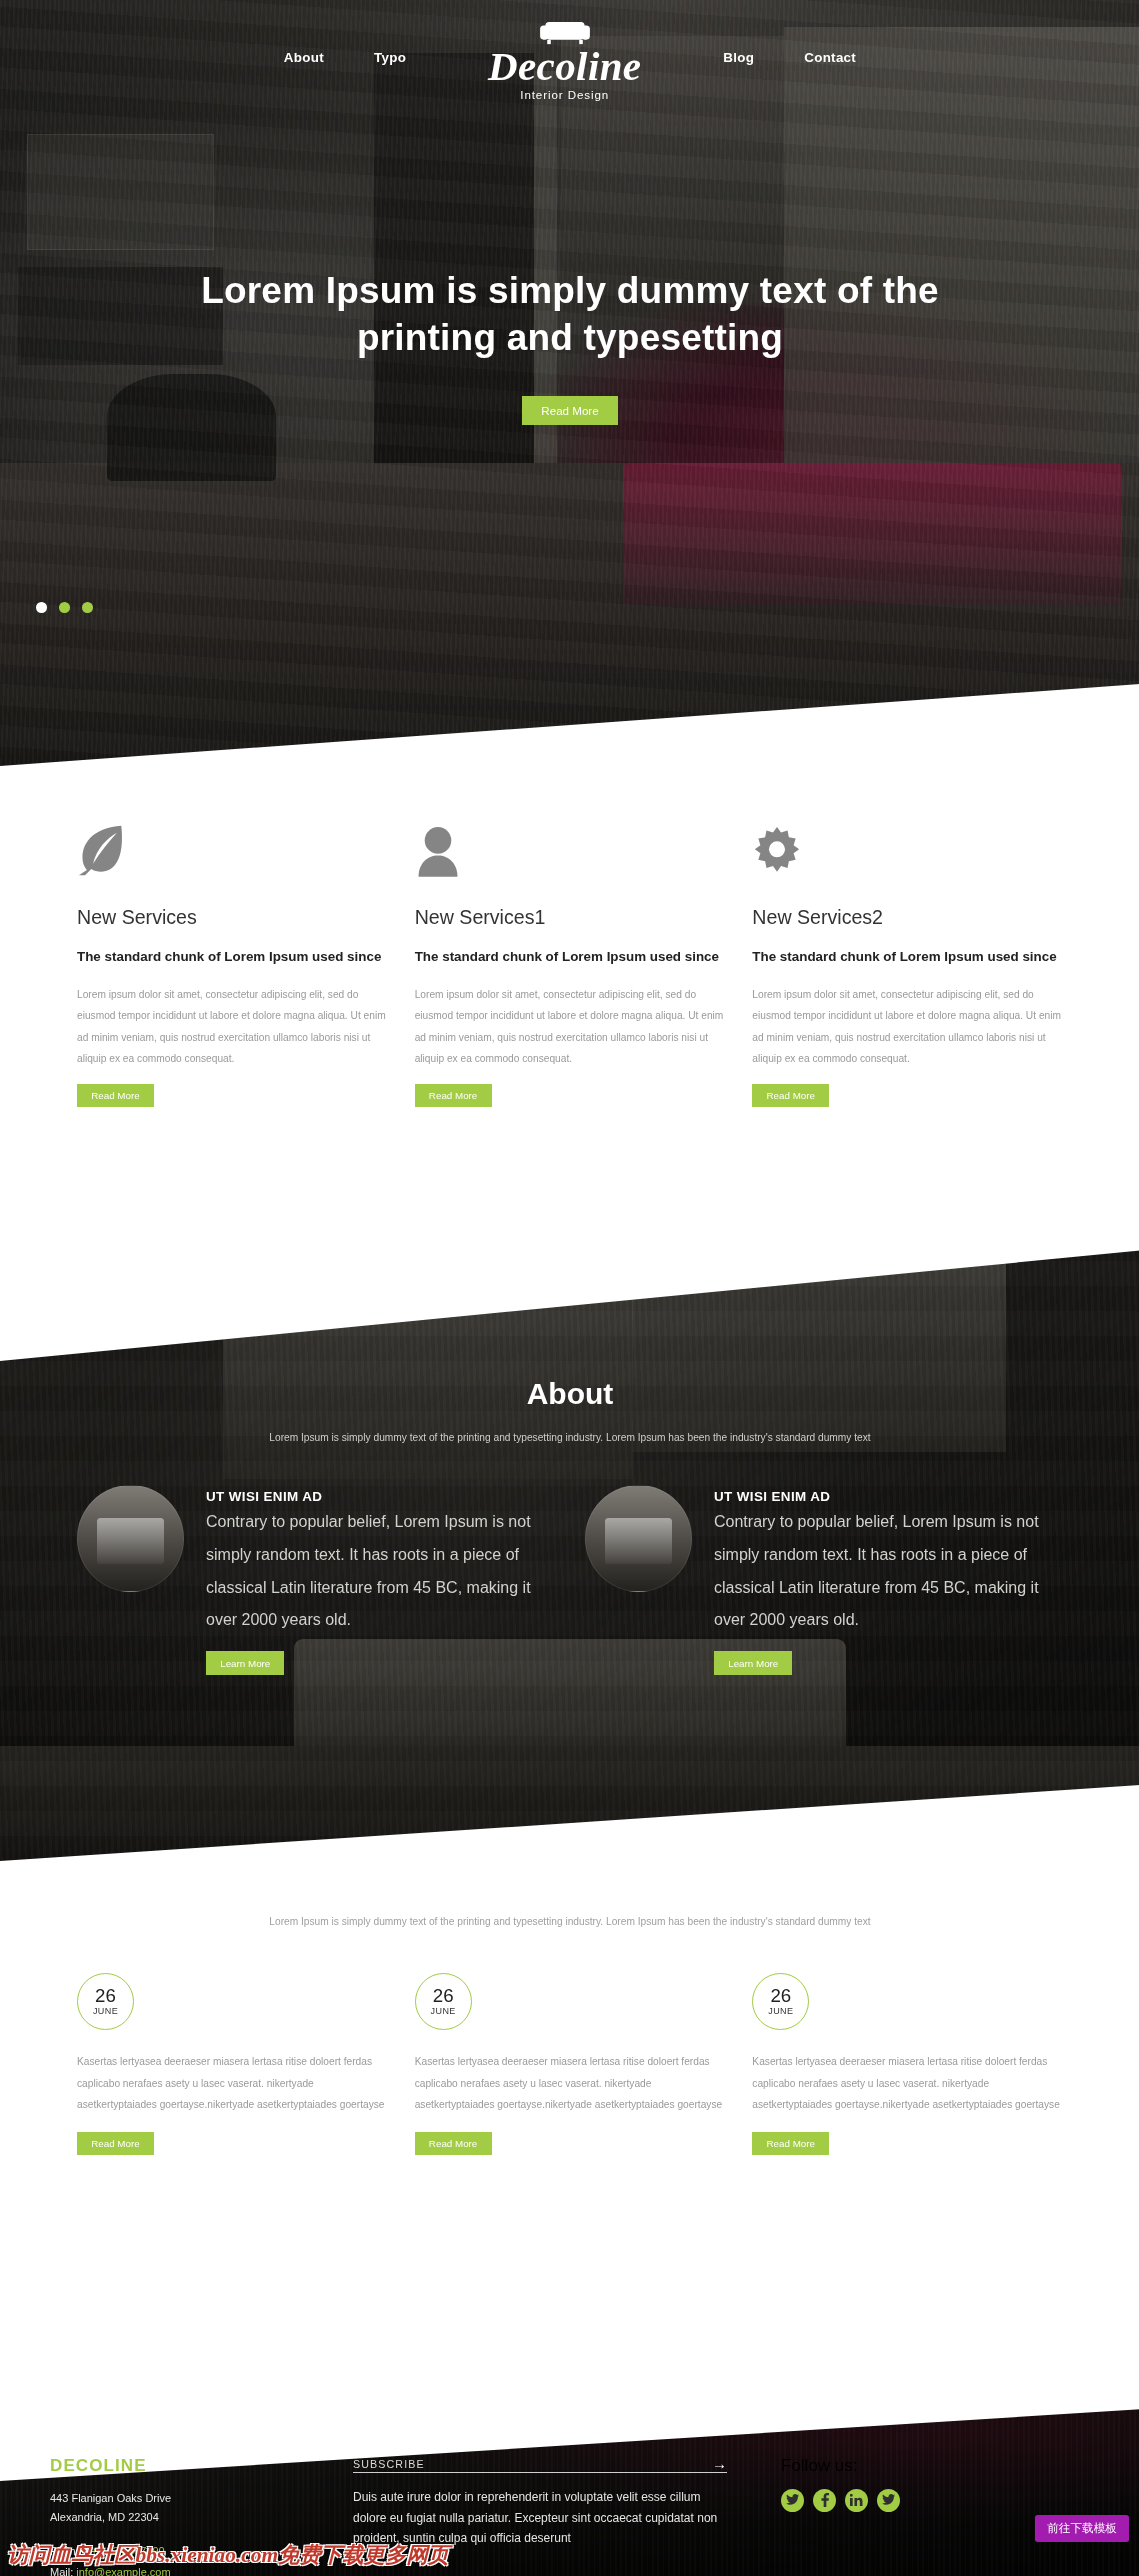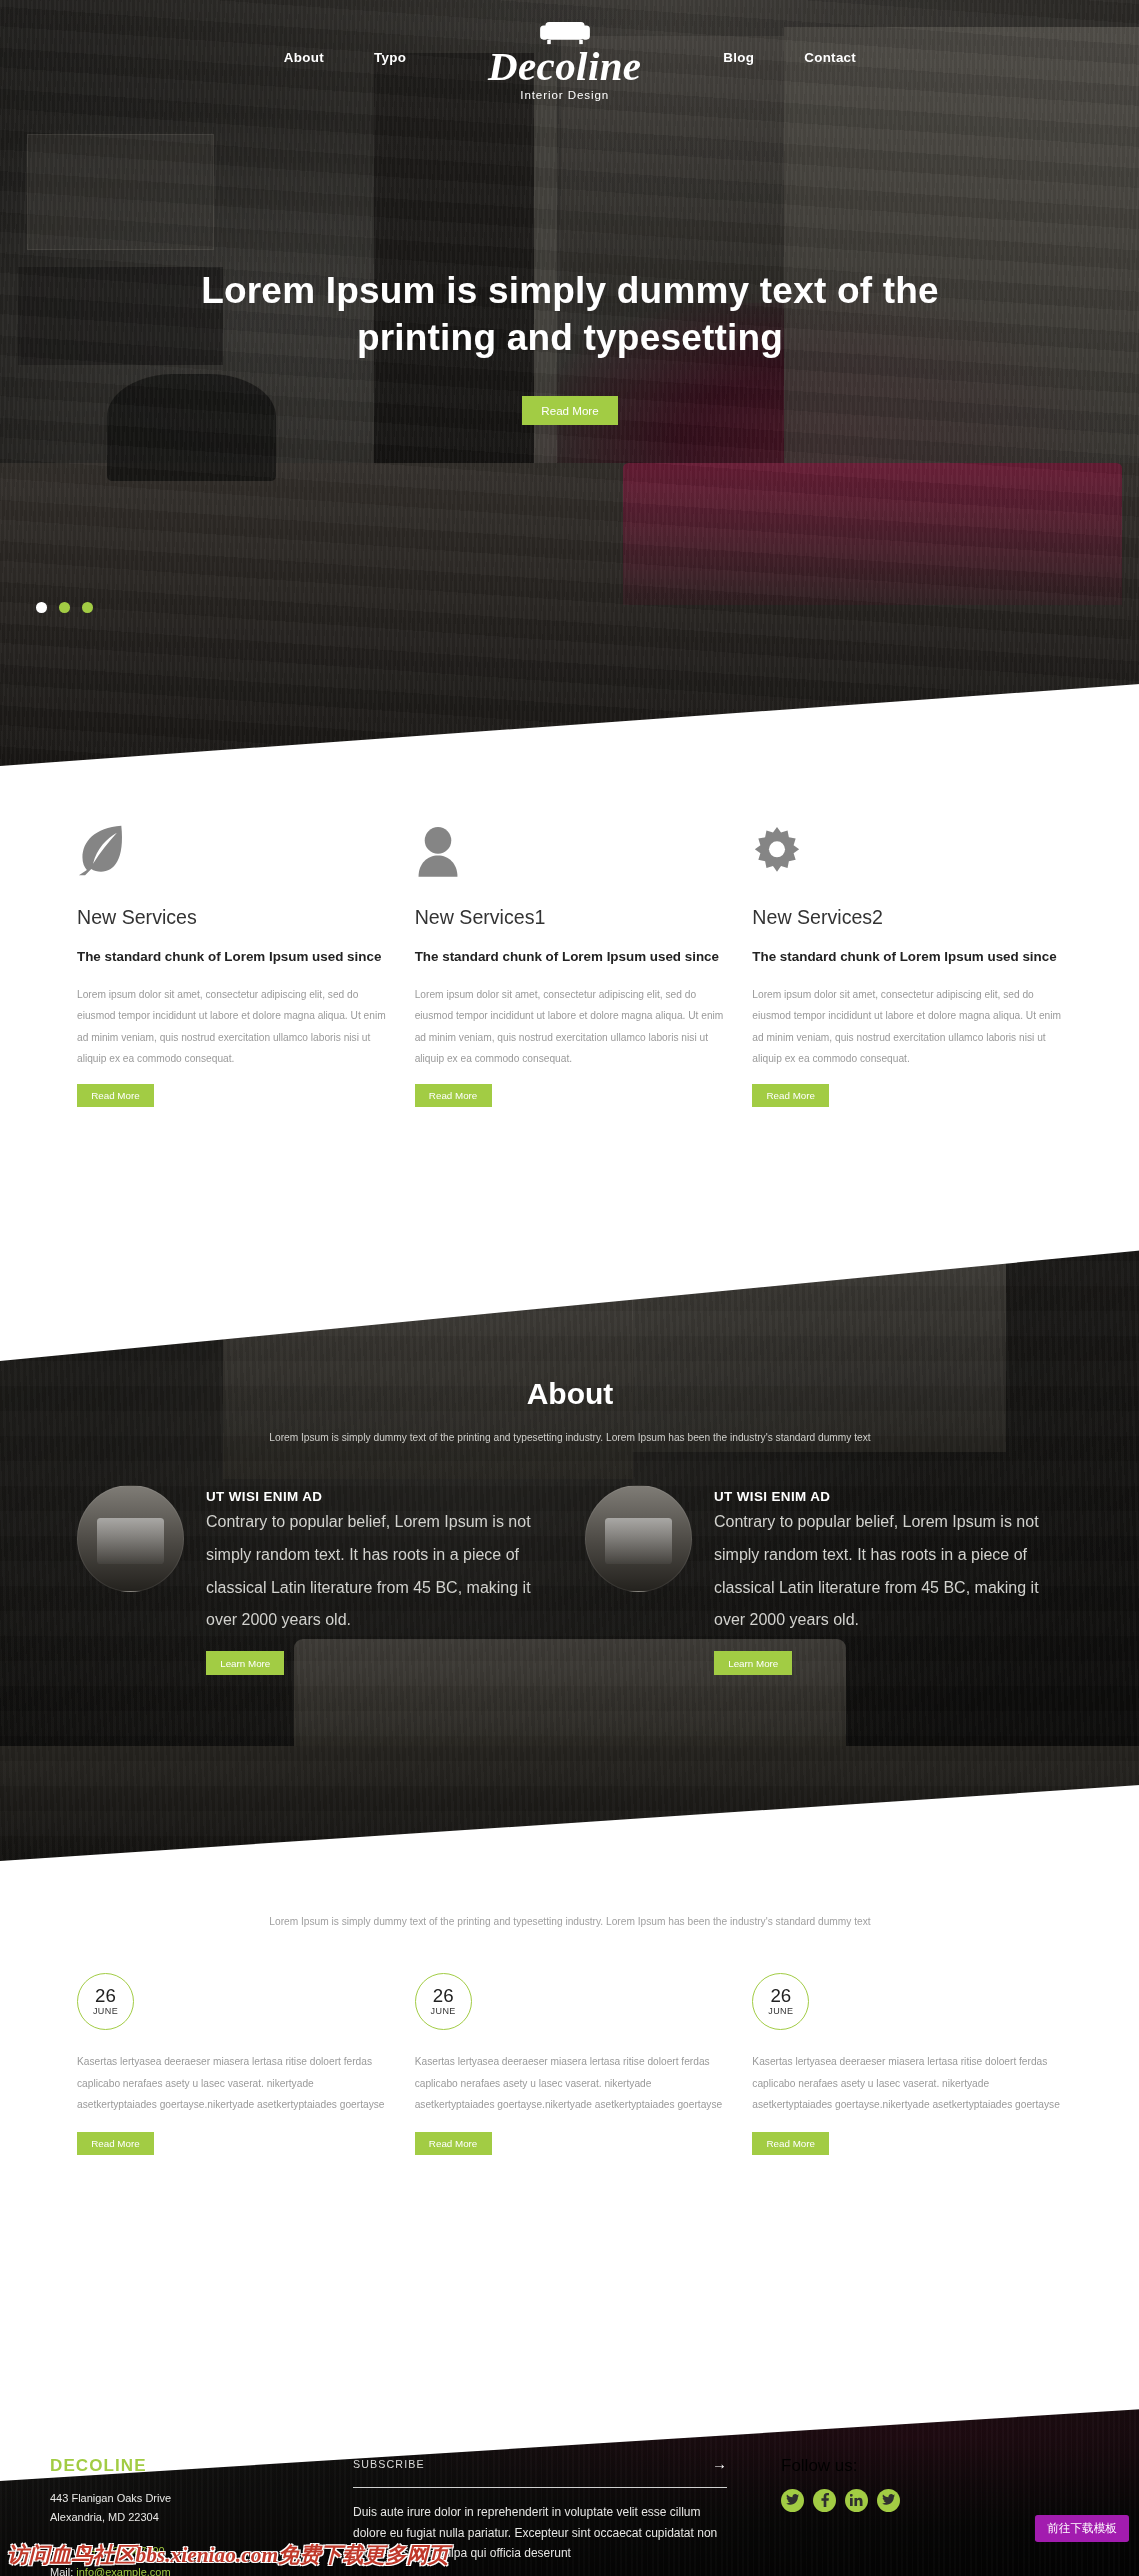--- a/index.html
+++ b/index.html
@@ -191,21 +191,21 @@
     background:#fff; clip-path:polygon(0 0, 1140px 0, 1140px 5.3px, 0 77px);
   }
   .ft-inner { position:relative; z-index:6; display:flex; padding:52px 50px 0; gap:36px; }
   .ft-col1 { width:267px; }
   .ft-logo { color:#A2CC44; font-size:17px; font-weight:700; letter-spacing:1.1px; }
   .ft-addr { color:#e8e8e6; font-size:11px; line-height:1.75; margin-top:12.5px; }
   .ft-contact { margin-top:14.2px; font-size:11px; color:#e8e8e6; line-height:1.85; }
   .ft-green { color:#A2CC44; }
   .ft-col2 { width:374px; }
   .sub-wrap {
-    display:flex; align-items:center; border-bottom:0.9px solid #cfcfcf; padding-bottom:16px;
+    display:flex; align-items:center; border-bottom:0.9px solid #cfcfcf; padding-bottom:1px;
   }
   .sub-input {
     flex:1; background:transparent; border:none; outline:none; color:#e9e9e7;
     font-size:10.7px; letter-spacing:1.1px; font-family:"Liberation Sans", sans-serif;
   }
   .sub-input::placeholder { color:#dcdcda; letter-spacing:1.1px; }
   .sub-arrow { color:#fff; font-size:15px; cursor:pointer; line-height:1; }
   .ft-p { color:#e6e6e4; font-size:12px; line-height:1.72; margin-top:14.2px; }
   .ft-col3 { flex:1; padding-left:18px; }
   .ft-follow { color:#000000; font-size:17px; font-weight:400; }

